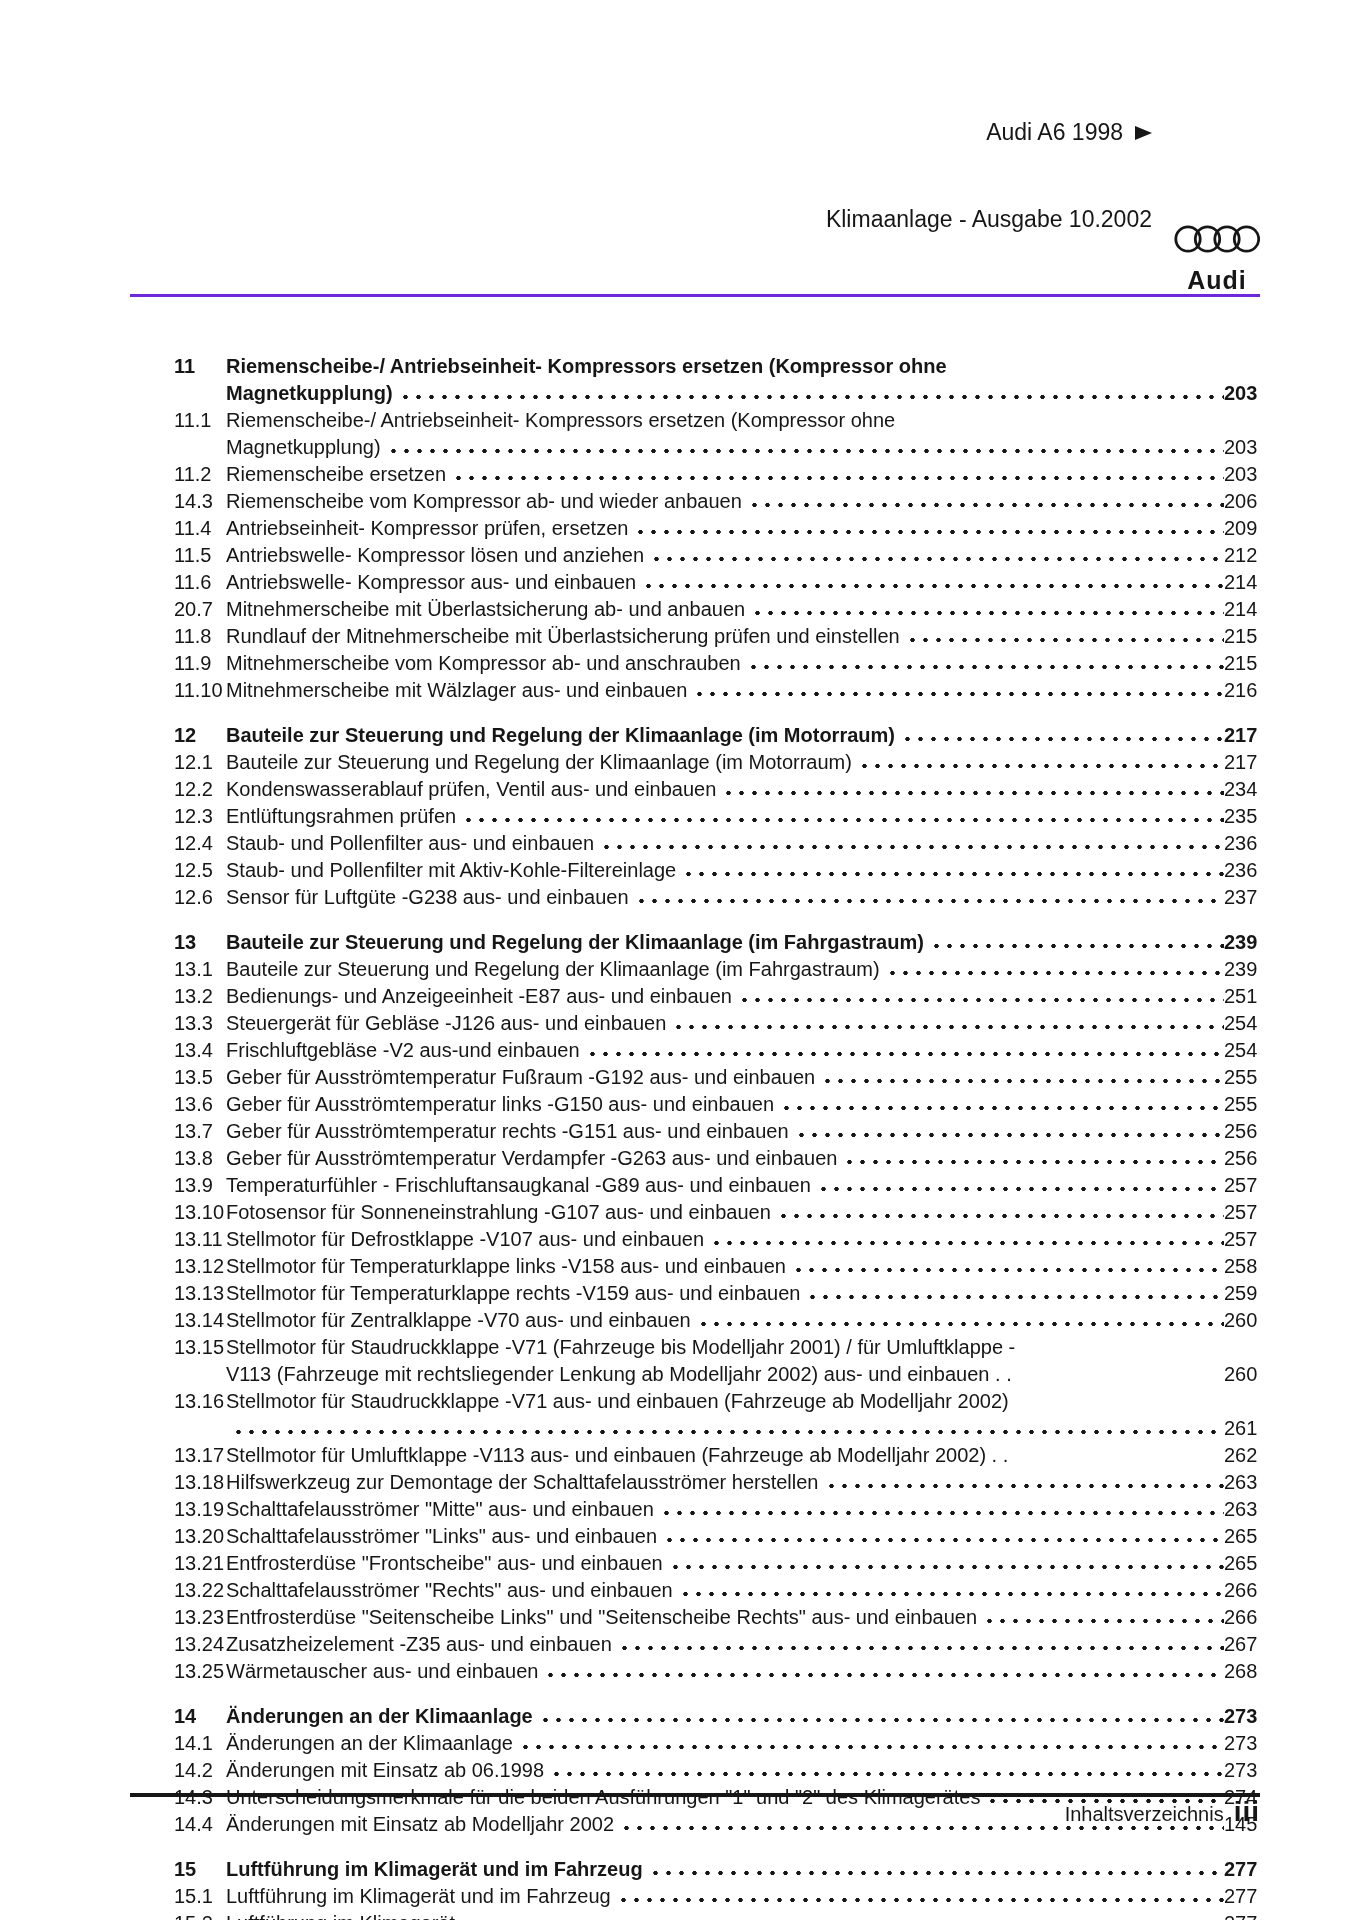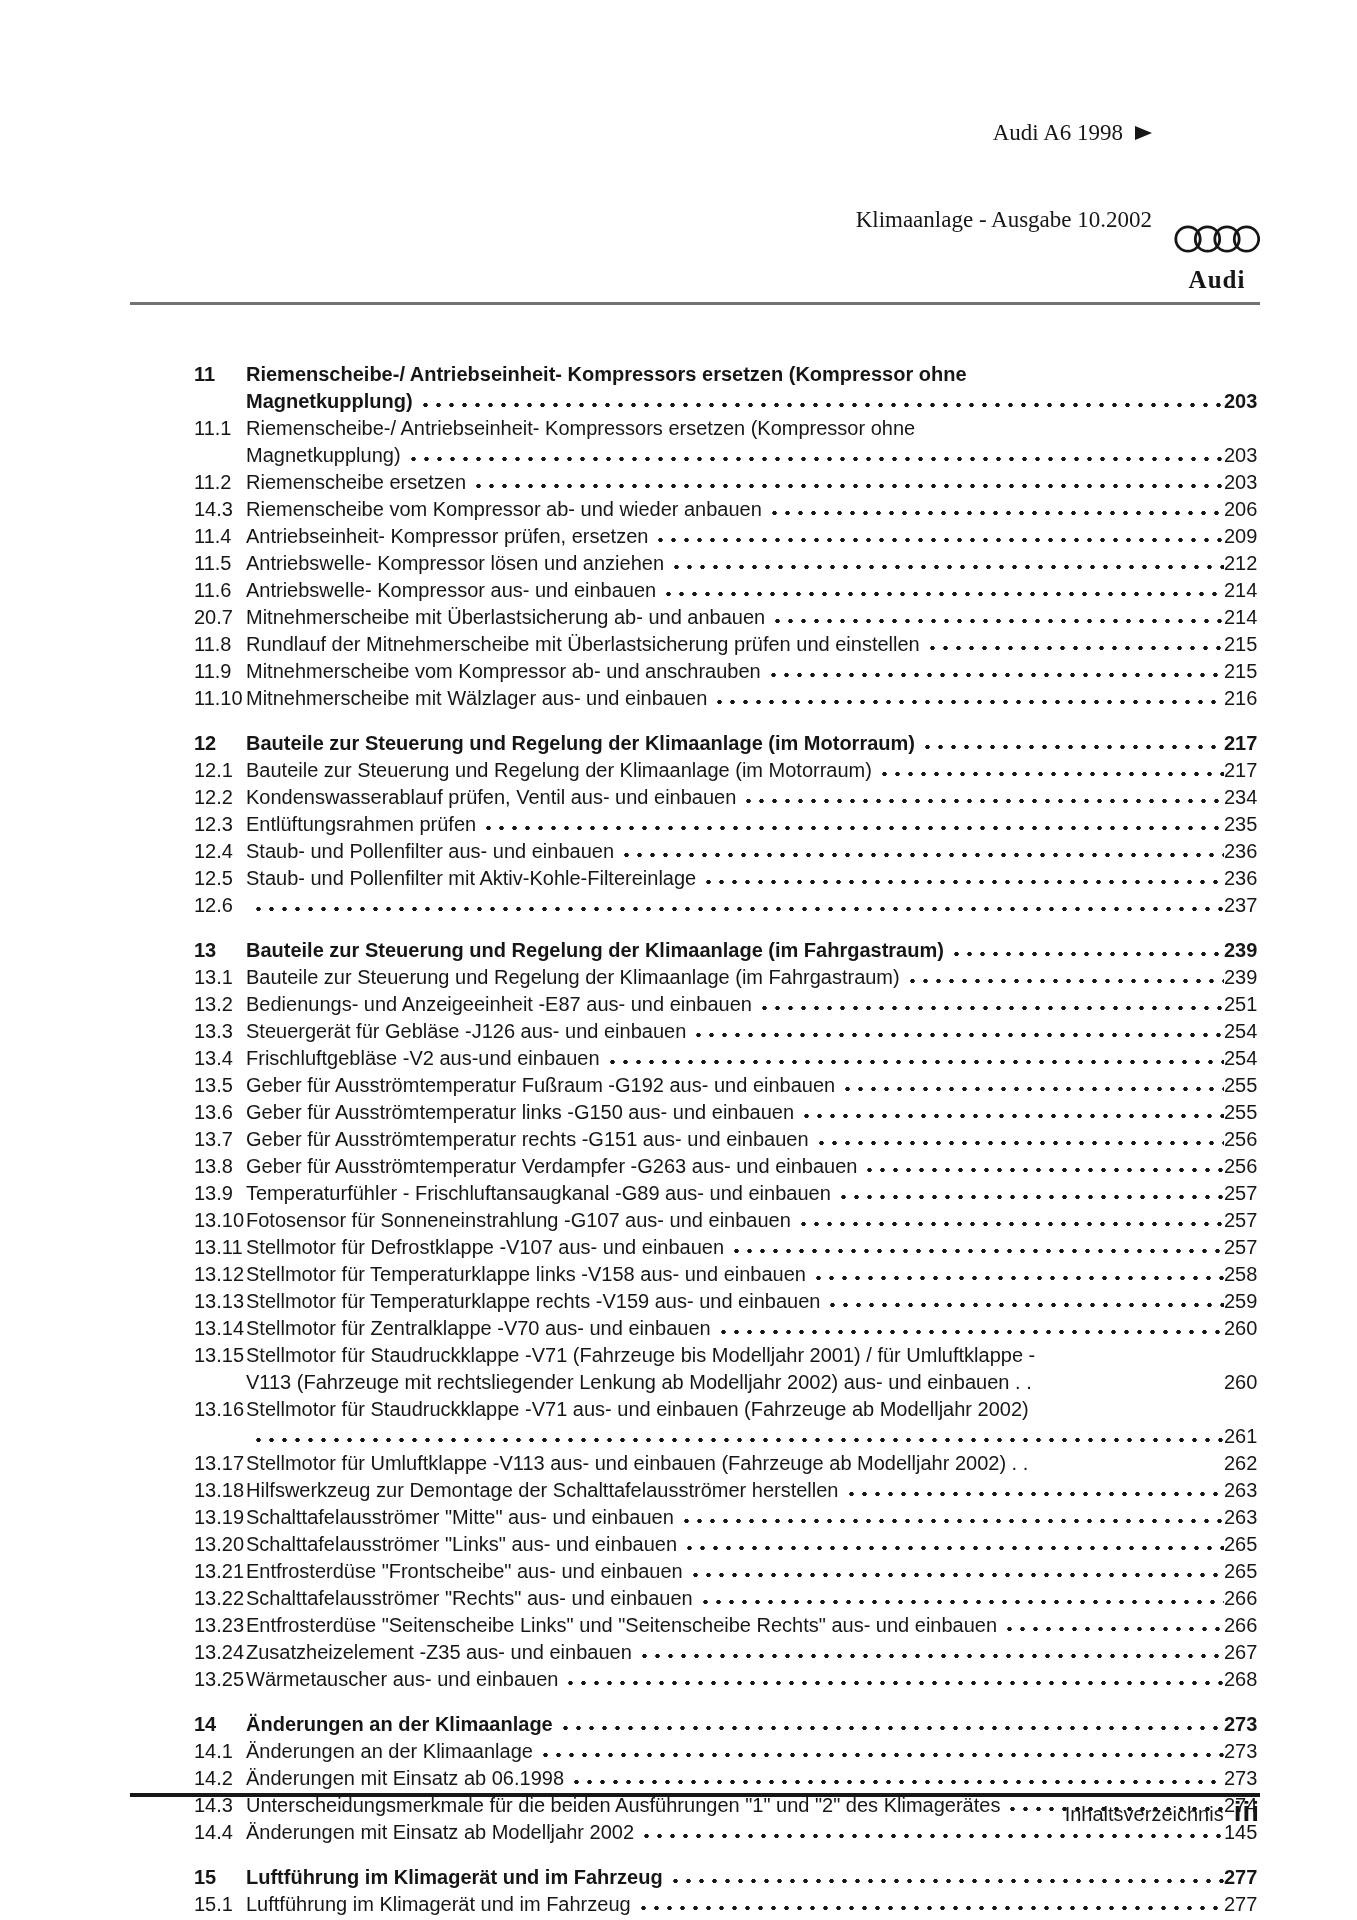--- a/index.html
+++ b/index.html
@@ -2,34 +2,34 @@
 <html><head>
 <meta charset="utf-8">
 <style>
   *{margin:0;padding:0;box-sizing:border-box}
   html,body{background:#ffffff;}
   body{width:1357px;height:1920px;font-family:"Liberation Sans",sans-serif;color:#161616;}
   .page{position:relative;width:1357px;height:1920px;background:#ffffff;overflow:hidden;}
   .content{position:absolute;left:130px;top:0;width:1130px;}
 
   
-  .header{padding-top:60px;padding-bottom:10px;border-bottom:3px solid #737373;font-family:Liberation Serif, serif;}
+  .header{padding-top:60px;padding-bottom:2px;border-bottom:3px solid #6d28d9;}
   .header-inner{display:flex;justify-content:flex-end;align-items:flex-end;gap:22px;}
   .h-text{text-align:right;font-size:23px;line-height:29px;white-space:pre;}
   .h-line1{display:flex;align-items:center;justify-content:flex-end;gap:12px;}
   .arrow{display:inline-block;width:0;height:0;border-left:17px solid #161616;border-top:7px solid transparent;border-bottom:7px solid transparent;}
   .h-brand{display:flex;flex-direction:column;align-items:center;gap:13px;}
   .brand-word{font-weight:700;font-size:25px;line-height:24px;letter-spacing:1px;}
 
   
   .toc{margin-top:56px;font-size:20px;line-height:27px;}
   .tsec + .tsec{margin-top:18px;}
   .trow{display:flex;}
   .trow.bold .num,.trow.bold .l1,.trow.bold .t,.trow.bold .pg{font-weight:700;}
-  .num{flex:0 0 52px;margin-left:64px;white-space:pre;}
+  .num{flex:0 0 52px;margin-left:44px;white-space:pre;}
   .tbody{flex:1;min-width:0;}
   .l1{white-space:pre;}
   .lline{display:flex;}
   .t{white-space:pre;flex:0 1 auto;}
   .leader{flex:1 1 8px;min-width:8px;margin-left:6px;
     background-image:radial-gradient(circle,#161616 2px,rgba(0,0,0,0) 2.3px);
     background-size:13px 6px;background-repeat:repeat-x;background-position:left bottom 7px;}
   .leader.noleader{background-image:none;}
   .pg{flex:0 0 auto;min-width:36px;}
 
@@ -240,20 +240,21 @@
                 <span class="t">Staub- und Pollenfilter mit Aktiv-Kohle-Filtereinlage</span>
                 <span class="leader"></span>
                 <span class="pg">236</span>
               </span>
             </span>
           </div>
           <div class="trow">
             <span class="num">12.6</span>
             <span class="tbody">
               <span class="lline">
+                <span class="t">Sensor für Luftgüte -G238 aus- und einbauen</span>
                 <span class="leader"></span>
                 <span class="pg">237</span>
               </span>
             </span>
           </div>
         </div>
         <div class="tsec">
           <div class="trow bold">
             <span class="num">13</span>
             <span class="tbody">

